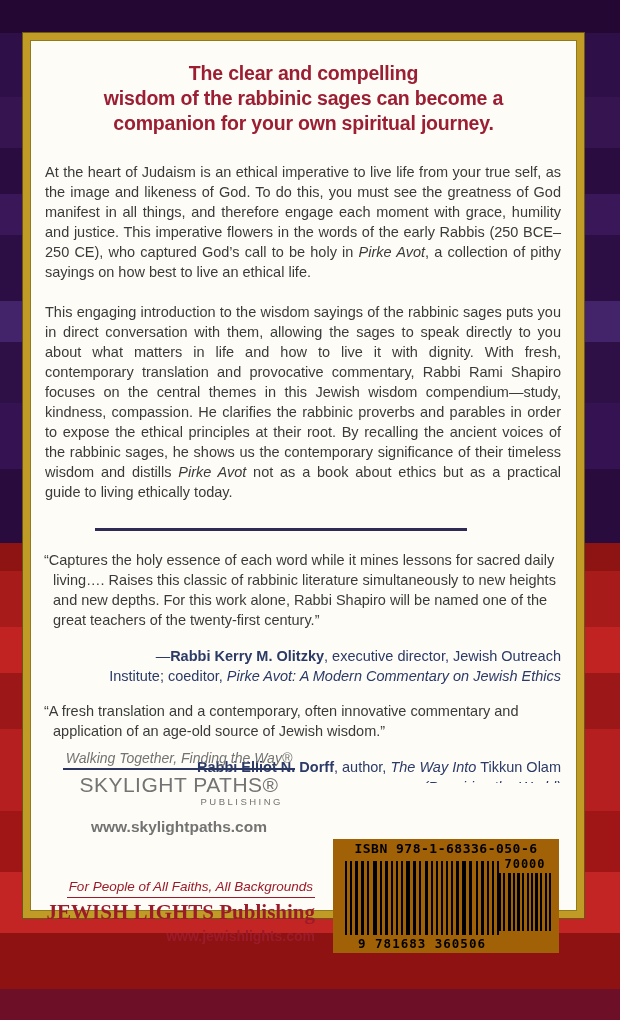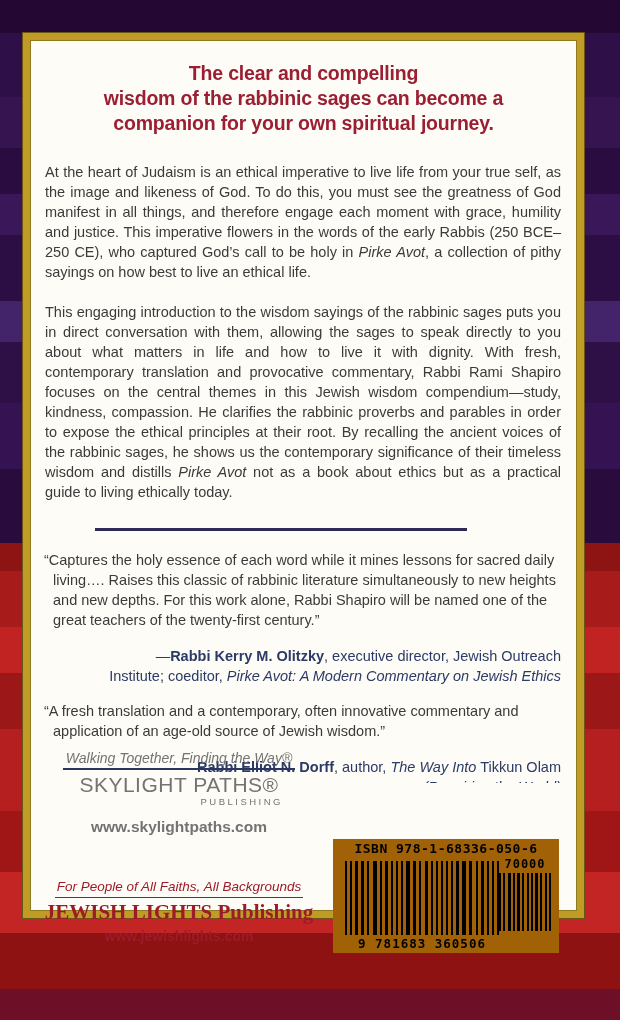--- a/index.html
+++ b/index.html
@@ -58,21 +58,21 @@
   }
   .quote.second{margin-top:15px;}
 
   .skylight{position:absolute;left:12px;top:708px;width:272px;text-align:center;color:#737373;}
   .sky-tagline{display:inline-block;font-style:italic;font-size:14px;
     border-bottom:2px solid #2a3560;padding:0 3px 2px;}
   .sky-logo{font-size:21px;letter-spacing:0.5px;margin-top:3px;}
   .sky-sub{font-size:9.5px;letter-spacing:2.5px;text-align:right;padding-right:32px;margin-top:-1px;}
   .sky-url{font-weight:bold;font-size:15.5px;margin-top:11px;}
 
-  .jl{position:absolute;left:12px;top:836px;width:272px;text-align:center;color:#9c1b2a;}
+  .jl{position:absolute;left:12px;top:836px;width:272px;text-align:right;color:#9c1b2a;}
   .jl-tagline{display:inline-block;font-style:italic;font-size:13.5px;
     border-bottom:1.5px solid #9c1b2a;padding:0 2px 3px;}
   .jl-logo{font-family:"Liberation Serif",serif;font-weight:bold;font-size:21px;margin-top:2px;}
   .jl-url{font-weight:bold;font-size:14px;margin-top:3px;}
 
   .barcode{position:absolute;left:302px;top:798px;width:226px;height:114px;background:#a16207;}
   .isbn{font-family:"DejaVu Sans Mono",monospace;font-weight:bold;font-size:13px;
     letter-spacing:0.5px;text-align:center;padding-top:2px;color:#000;}
   .bars{display:flex;justify-content:space-between;align-items:stretch;}
   .bars i{display:block;background:#000;height:100%;}

